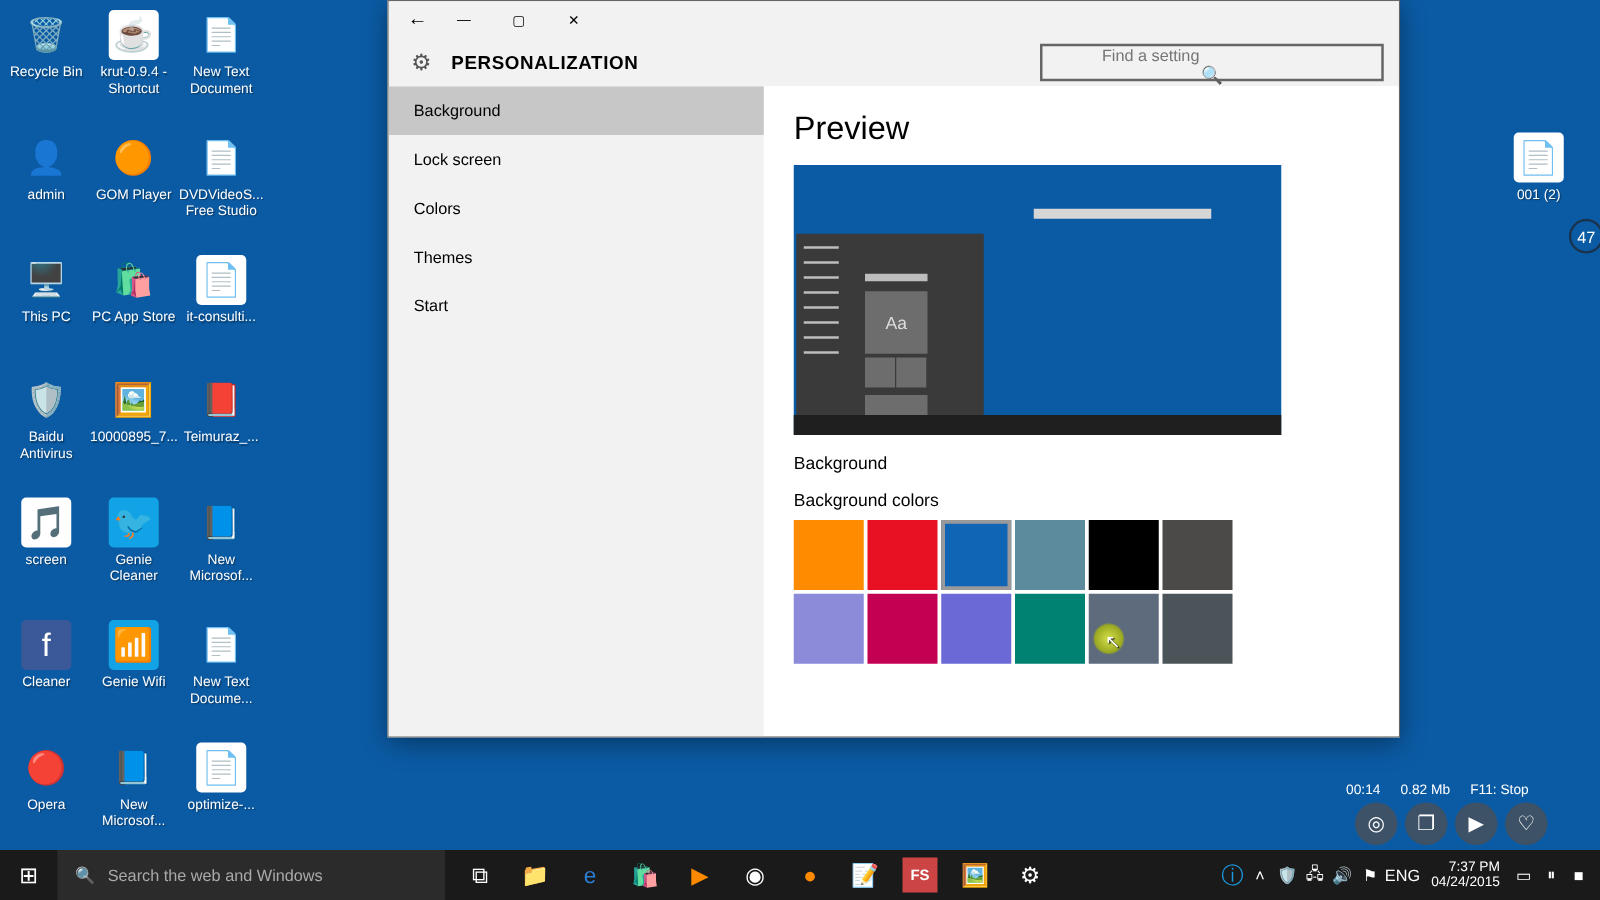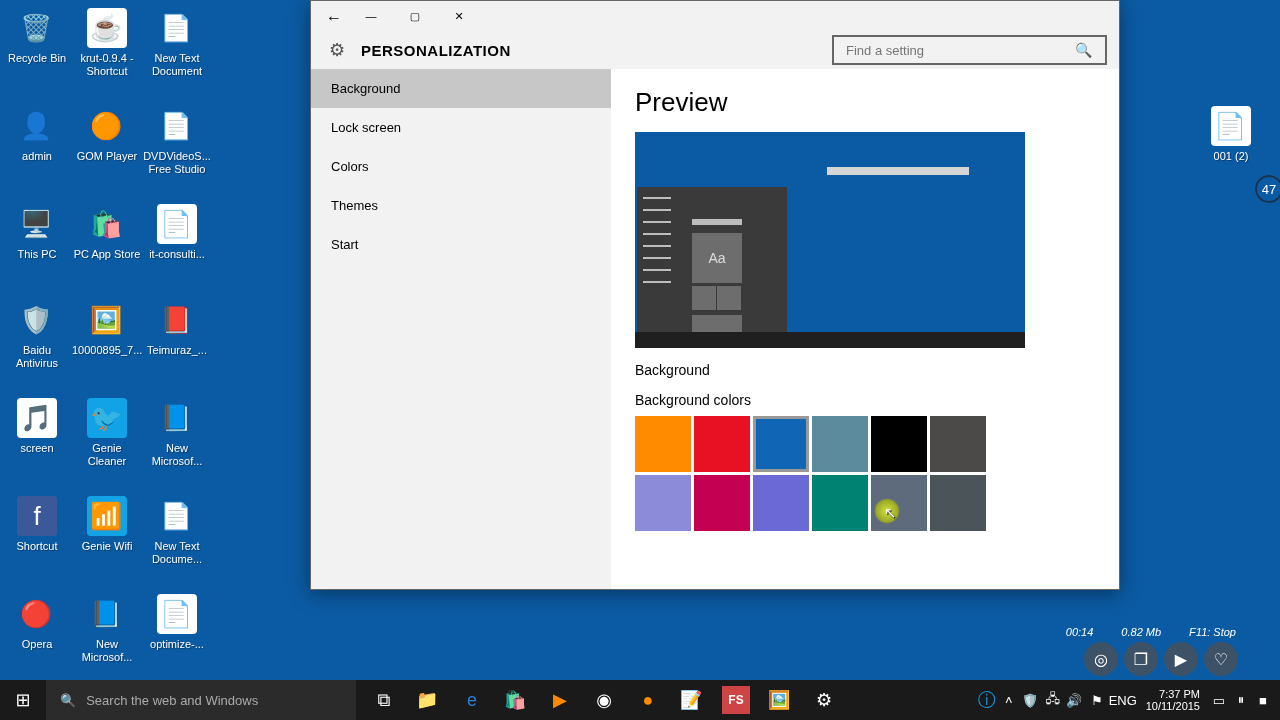--- a/index.html
+++ b/index.html
@@ -16,21 +16,21 @@
 .titlebar { height: 30px; background: #f2f2f2; display: flex; align-items: center; padding: 0 8px; }
 .title-back { width: 30px; height: 30px; display: flex; align-items: center; justify-content: center; font-size: 16px; cursor: pointer; }
 .title-text { flex: 1; font-size: 12px; padding-left: 10px; }
 .win-controls { display: flex; }
 .win-btn { width: 44px; height: 30px; display: flex; align-items: center; justify-content: center; font-size: 11px; cursor: pointer; }
 
 .header-row { height: 38px; background: #f2f2f2; display: flex; align-items: center; padding: 0 12px; }
 .header-icon { width: 28px; height: 28px; display: flex; align-items:center; justify-content:center; font-size: 18px; color: #555; }
 .header-title { font-size: 15px; font-weight: 600; letter-spacing: .5px; padding-left: 10px; }
 .header-spacer { flex: 1; }
-.search-box { width: 275px; height: 30px; border: 2px solid #666; display: flex; align-items: center; padding: 0 12px; }
+.search-box { width: 275px; height: 30px; border: 2px solid #666; display: flex; align-items: center; padding: 0 1px; flex-direction: column; }
 .search-box input { flex: 1; border: none; outline: none; font-size: 13px; background: transparent; }
 .search-box .sicon { font-size: 14px; color: #666; }
 
 .body-row { flex: 1; display: flex; background: #fff; overflow: hidden; }
 .sidebar { width: 300px; background: #f2f2f2; }
 .side-item { padding: 12px 20px; font-size: 13px; cursor: pointer; }
 .side-item.active { background: #c7c7c7; }
 
 .content { flex: 1; padding: 18px 24px; overflow-y: auto; position: relative; }
 .section-head { font-size: 26px; font-weight: 300; margin-bottom: 14px; }
@@ -67,21 +67,21 @@
 .tb-icons { display: flex; align-items: center; height: 100%; }
 .tb-icon { width: 44px; height: 40px; display:flex;align-items:center;justify-content:center;font-size:18px;color:#fff; cursor:pointer; }
 .tb-icon.orange{ color:#ff8a00; }
 .tb-tray { margin-left: auto; display: flex; align-items:center; color:#fff; font-size:11px; padding-right: 6px; }
 .tray-ico { width: 22px; text-align: center; font-size: 13px; }
 .tb-clock { text-align: right; line-height: 1.1; padding: 0 8px; }
 
 
 .rec-overlay { position: absolute; right: 42px; bottom: 44px; display:flex; gap:6px; align-items:center; }
 .rec-btn { width:34px; height:34px; border-radius:50%; background:#3d5266; color:#fff; display:flex;align-items:center;justify-content:center;font-size:16px; cursor:pointer; }
-.rec-stats { position:absolute; right:44px; bottom:82px; background:rgba(0,0,0,0); color:#fff; font-size:11px; display:flex; gap:28px;font-style:italic; }
+.rec-stats { position:absolute; right:57px; bottom:82px; background:rgba(0,0,0,0); color:#fff; font-size:11px; display:flex; gap:16px; }
 .badge47 { position:absolute; right:-6px; top:172px; width:34px; height:34px; border-radius:50%; background:#0b5ba4; border:3px solid #0b5ba4; box-shadow: inset 0 0 0 2px #19334d; color:#fff; display:flex; align-items:center; justify-content:center; font-size:13px; }
 
 
 .cursor-spot { position:absolute; width:26px; height:26px; border-radius:50%; background: radial-gradient(circle, #d3e04a 0%, #9aa822 60%, transparent 70%); pointer-events:none; }
 .cursor-arrow { position:absolute; font-size:15px; color:#fff; text-shadow:1px 1px 1px #000; pointer-events:none; }
 </style>
 </head>
 <body>
 
 <div class="desktop" id="desktop">
@@ -140,21 +140,21 @@
     <div class="desktop-icon" style="left: 72px; top: 398px;">
       <div class="ico" style="background:#12a3e6;">🐦</div>
       <span>Genie Cleaner</span>
     </div>
     <div class="desktop-icon" style="left: 142px; top: 398px;">
       <div class="ico" style="">📘</div>
       <span>New Microsof...</span>
     </div>
     <div class="desktop-icon" style="left: 2px; top: 496px;">
       <div class="ico" style="background:#3b5998;">f</div>
-      <span>Shortcut</span>
+      <span>Cleaner</span>
     </div>
     <div class="desktop-icon" style="left: 72px; top: 496px;">
       <div class="ico" style="background:#12a3e6;">📶</div>
       <span>Genie Wifi</span>
     </div>
     <div class="desktop-icon" style="left: 142px; top: 496px;">
       <div class="ico" style="">📄</div>
       <span>New Text Docume...</span>
     </div>
     <div class="desktop-icon" style="left: 2px; top: 594px;">
@@ -290,19 +290,19 @@
   <div class="tb-tray">
     <div class="tray-ico" style="color:#1c98e0;font-size:18px;">ⓘ</div>
     <div class="tray-ico">˄</div>
     <div class="tray-ico">🛡️</div>
     <div class="tray-ico">🖧</div>
     <div class="tray-ico">🔊</div>
     <div class="tray-ico">⚑</div>
     <div class="tray-ico" style="width:30px;">ENG</div>
     <div class="tb-clock">
       <div>7:37 PM</div>
-      <div>10/11/2015</div>
+      <div>04/24/2015</div>
     </div>
     <div class="tray-ico">▭</div>
     <div class="tray-ico">⏸</div>
     <div class="tray-ico">■</div>
   </div>
 </div>
 
 </body></html>

